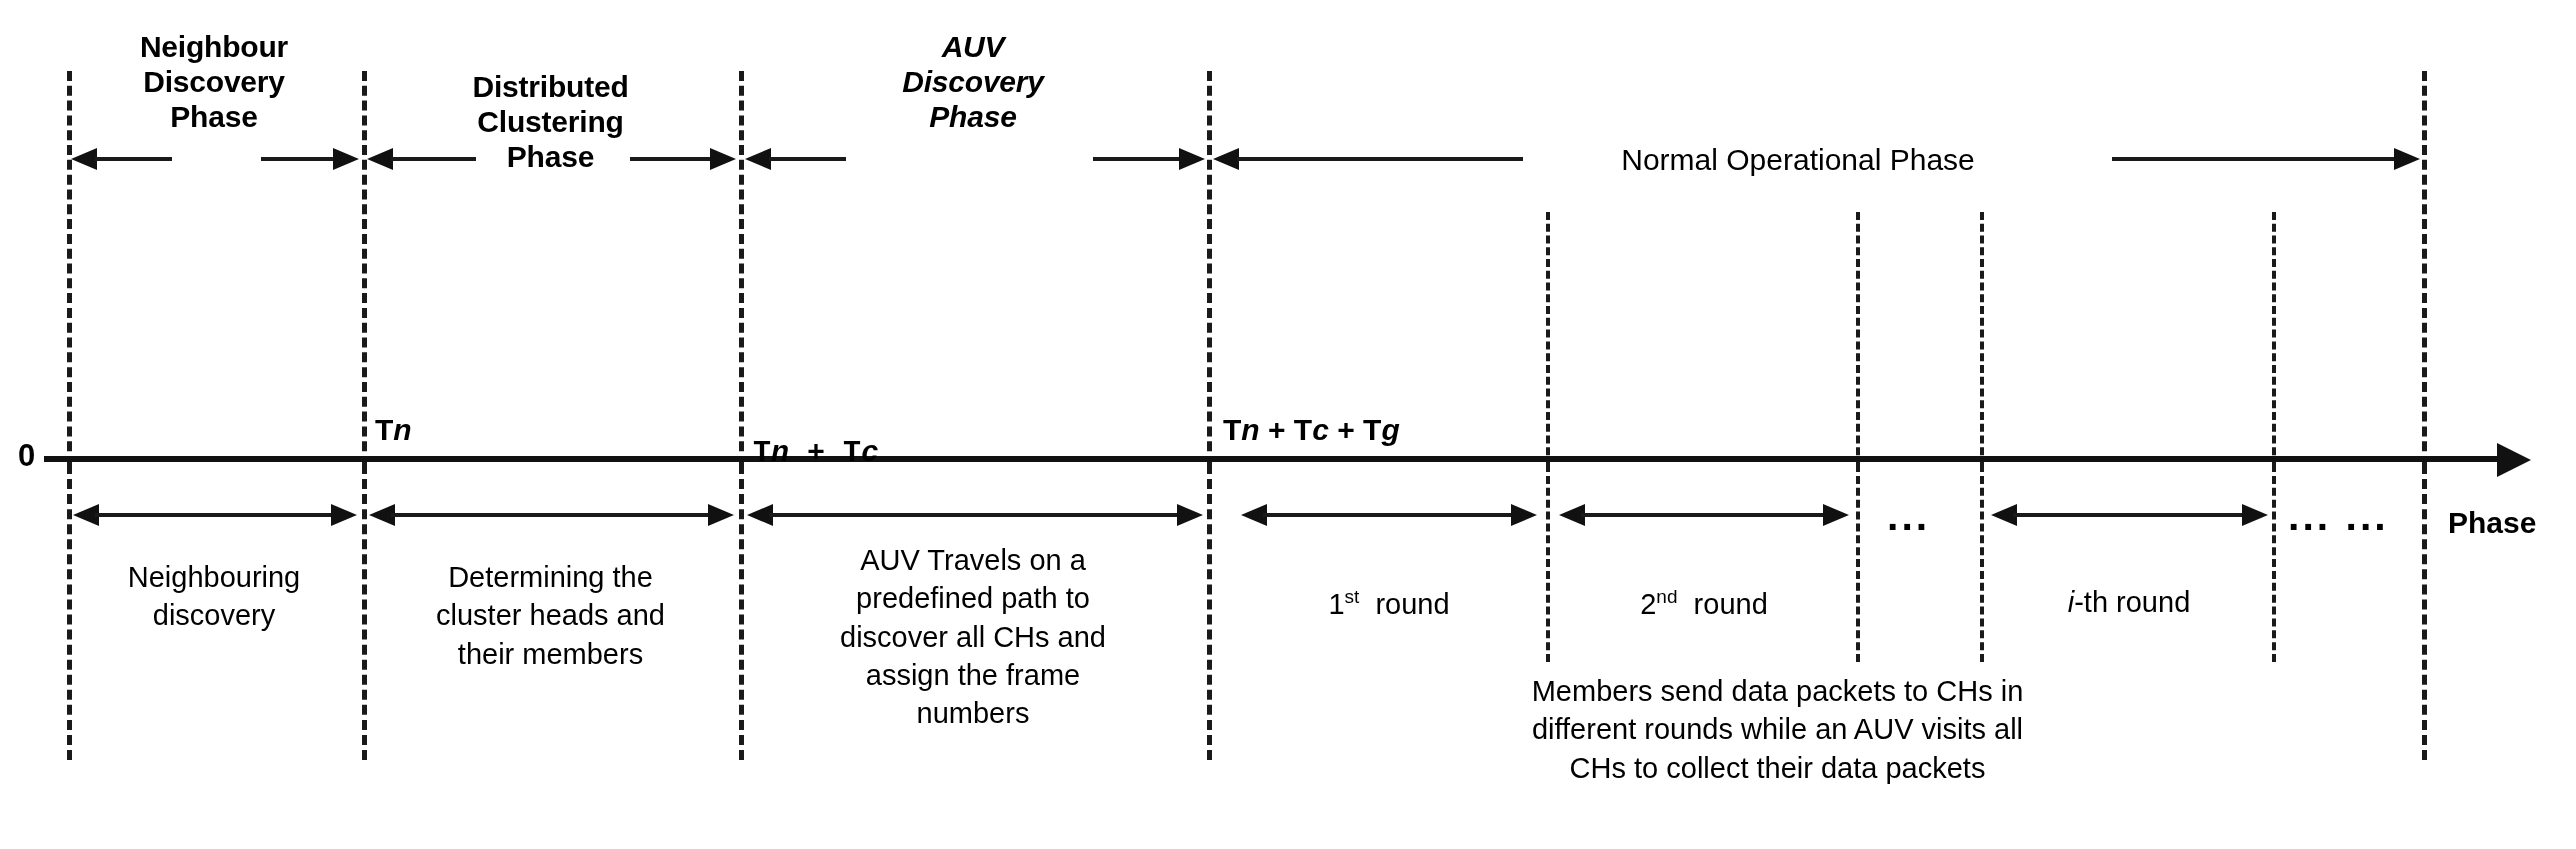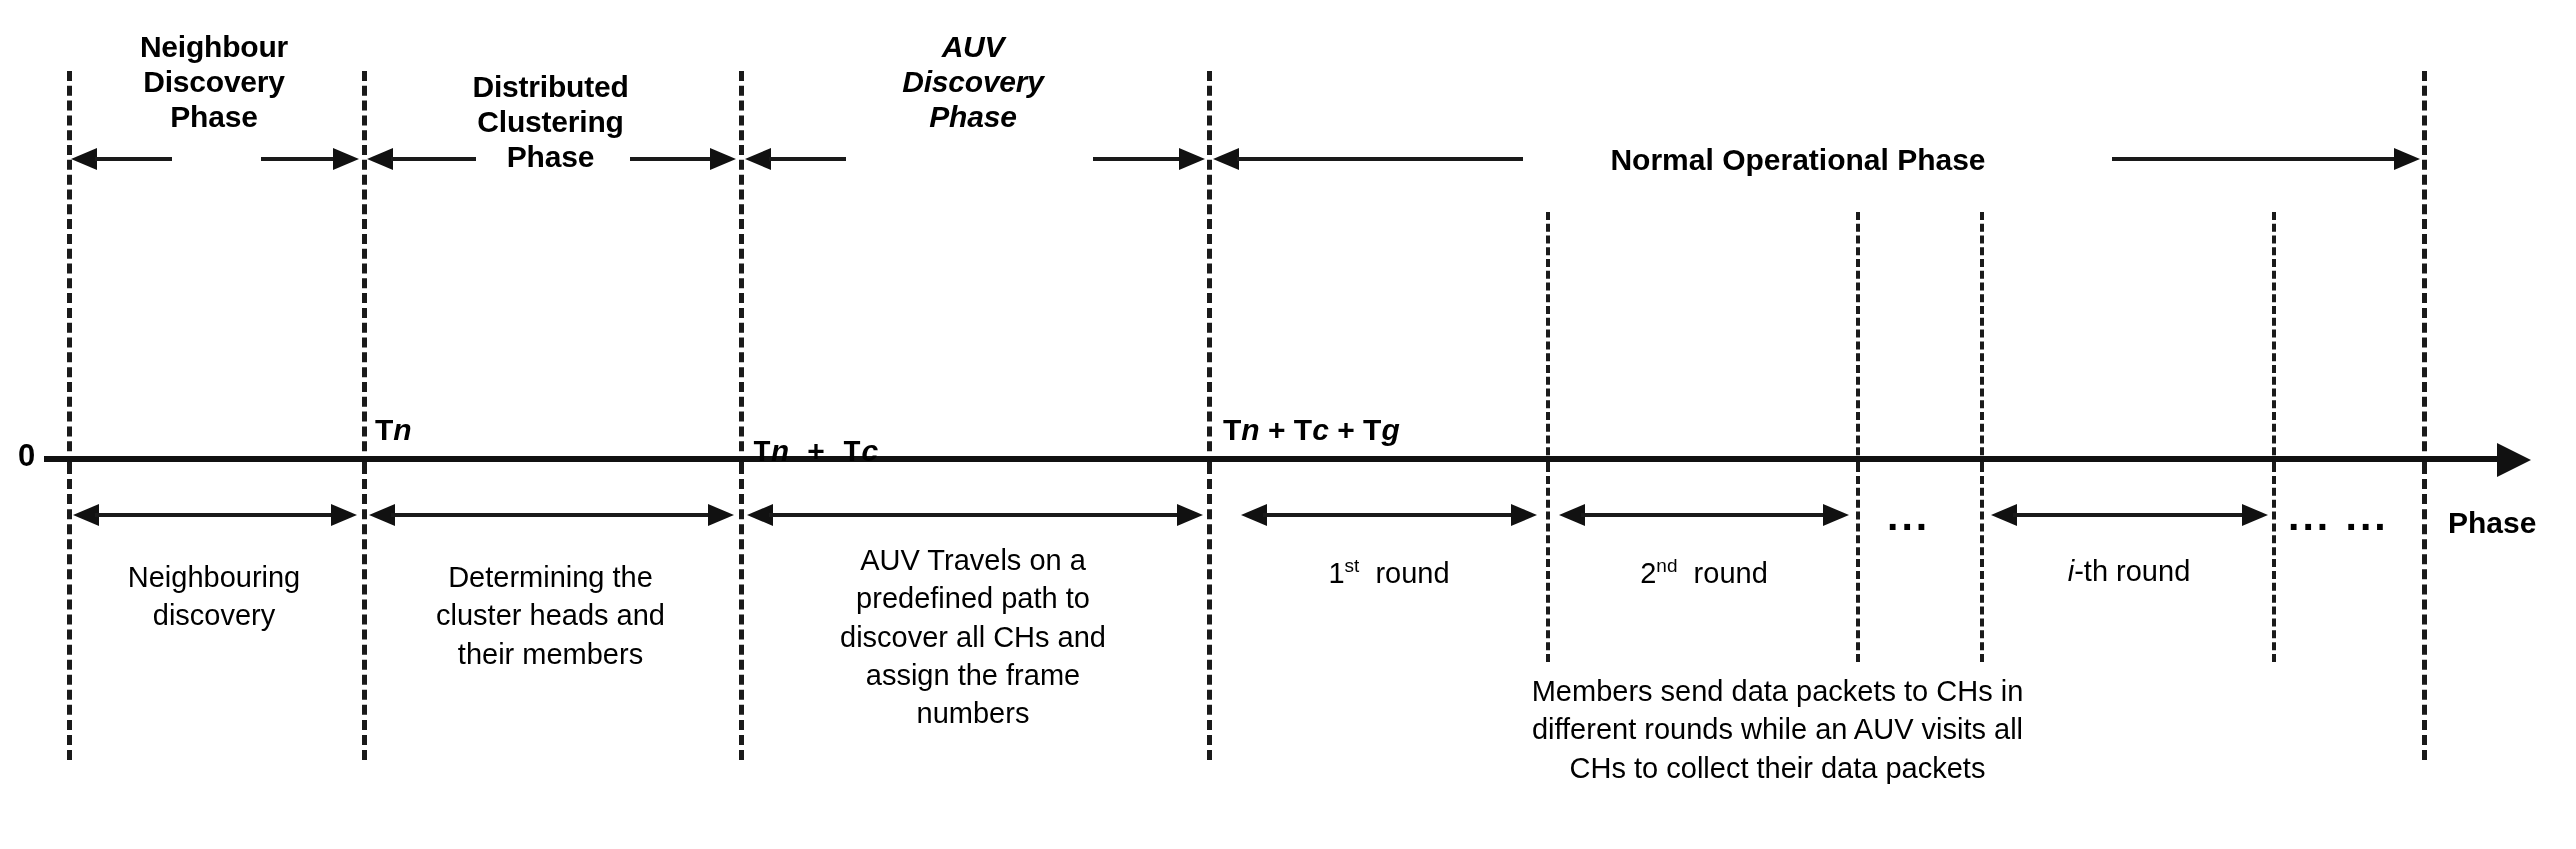--- a/index.html
+++ b/index.html
@@ -73,41 +73,42 @@
     text-align: center;
     line-height: 1.16;
     white-space: pre-line;
   }
   .phase-title {
     font-weight: bold;
     font-size: 30px;
     letter-spacing: -0.2px;
   }
   .phase-title-wide {
-    font-weight: bold;
+    font-weight: normal;
     font-size: 30px;
   }
   .tick-label {
     font-weight: bold;
     font-size: 30px;
     white-space: nowrap;
     text-align: left;
   }
   .tick-label i { font-style: italic; }
   .zero-label {
     font-weight: bold;
     font-size: 31px;
   }
   .desc {
     font-size: 29px;
     line-height: 1.32;
   }
   .round-label {
     font-size: 29px;
     white-space: nowrap;
+    margin-top: 31px;
   }
   .round-label sup {
     font-size: 19px;
     vertical-align: super;
   }
   .round-label i { font-style: italic; }
   .ellipsis {
     position: absolute;
     font-size: 41px;
     font-weight: bold;

